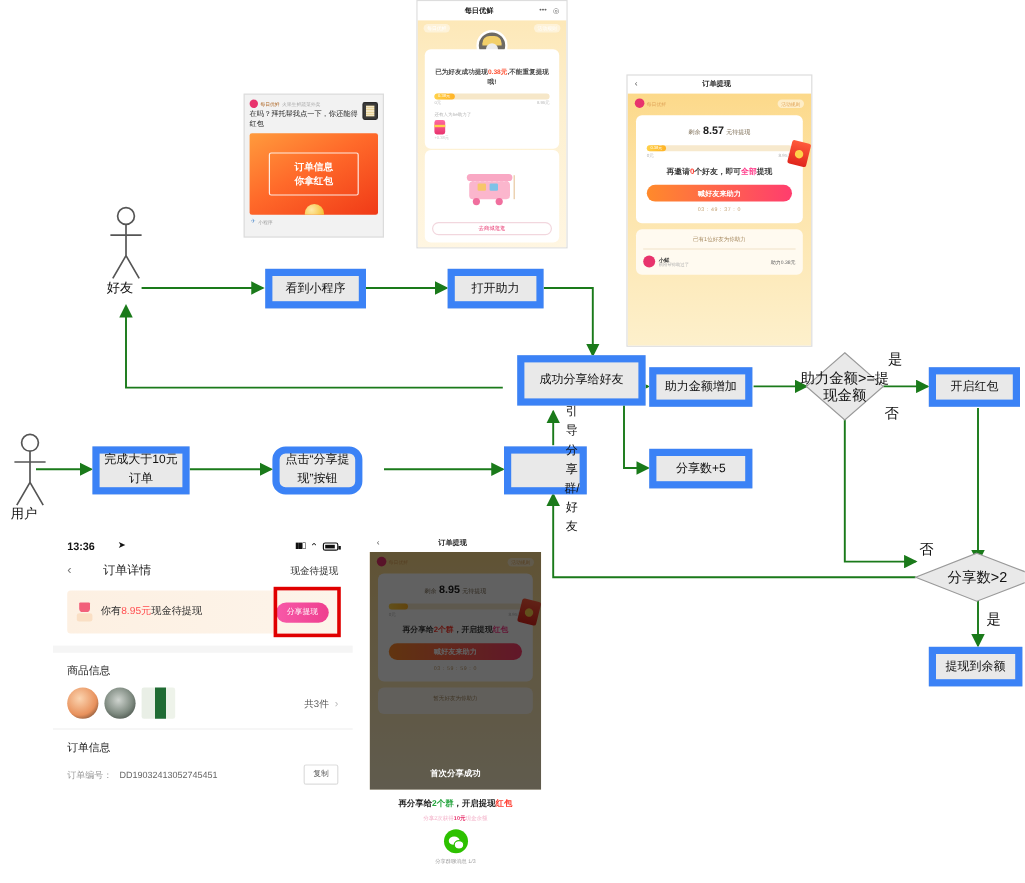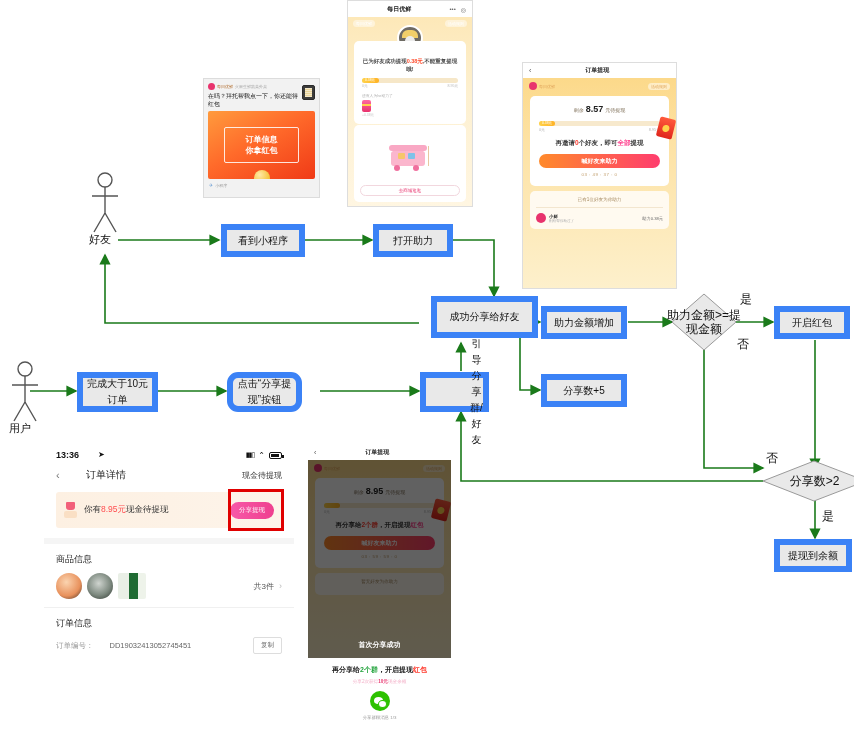--- a/index.html
+++ b/index.html
@@ -183,21 +183,21 @@
   .md-redbox { position:absolute; right:-2px; top:-3px; width:56px; height:42px; border:3px solid #e00000; }
   .md-sep { height:6px; background:#f5f5f5; margin-top:10px; }
   .md-sec { font-size:9px; color:#222; padding:9px 12px 7px 12px; }
   .md-prow { display:flex; align-items:center; padding:0 12px 8px 12px; gap:5px; border-bottom:1px solid #f0f0f0; }
   .md-th { width:26px; height:26px; border-radius:50%; flex:none; }
   .md-th1 { background:radial-gradient(circle at 40% 35%, #fbd4b0, #e8915c 60%, #3a2a22 100%); }
   .md-th2 { background:radial-gradient(circle at 45% 40%, #cfd4cf, #7e8a80 55%, #2b332c 100%); }
   .md-th3 { width:28px; height:26px; border-radius:2px; background:linear-gradient(90deg,#e9efe6 0 40%,#1f6b33 40% 72%,#eef3ea 72%); flex:none; }
   .md-cnt { flex:1; text-align:right; font-size:8px; color:#555; }
   .md-arr { font-size:9px; color:#bbb; }
-  .md-ordrow { display:flex; align-items:center; padding:0 12px; gap:16px; }
+  .md-ordrow { display:flex; align-items:center; padding:0 12px; gap:6px; }
   .md-olbl { font-size:7.5px; color:#999; }
   .md-oval { flex:1; font-size:7.5px; color:#666; }
   .md-copy { border:1px solid #ddd; border-radius:2px; font-size:6.5px; color:#666; padding:3px 7px; }
 
   
   .mock-e { left:308px; top:444px; width:143px; height:292px; }
   .me-bar { height:16px; display:flex; align-items:center; padding:0 6px; background:#fff; }
   .me-bar .mini-title { flex:1; }
   .me-screen { position:relative; height:198px; background:linear-gradient(#fcd98a,#fde2a4 30%,#fdf0cc); }
   .me-dim { position:absolute; left:0; top:0; right:0; bottom:0; background:rgba(0,0,0,.62); }

